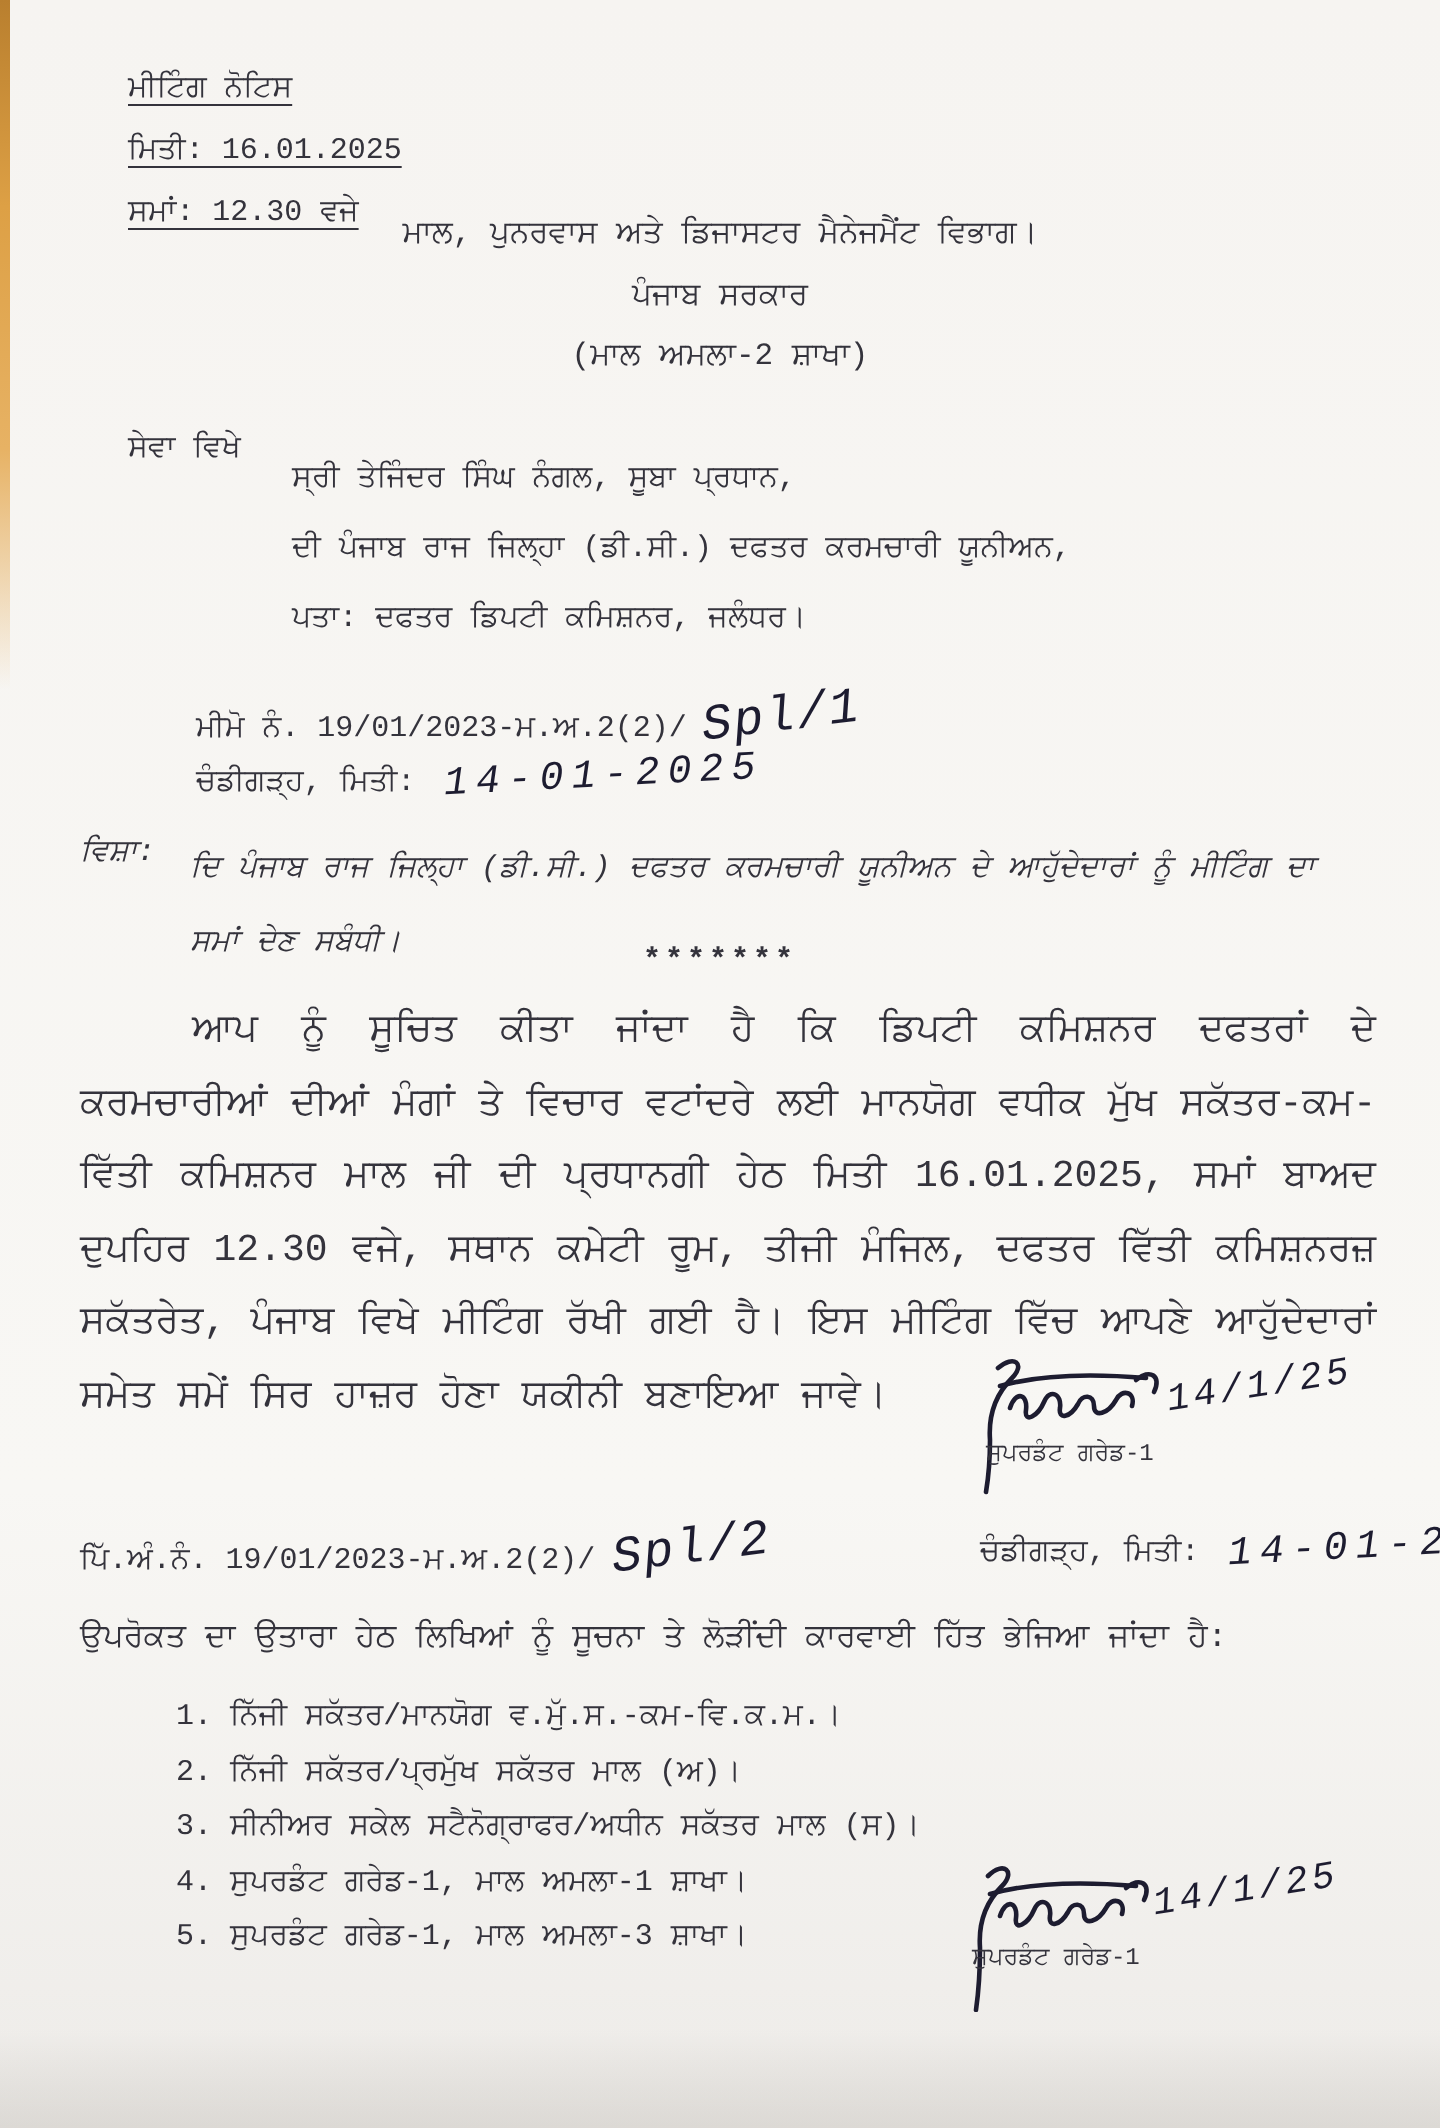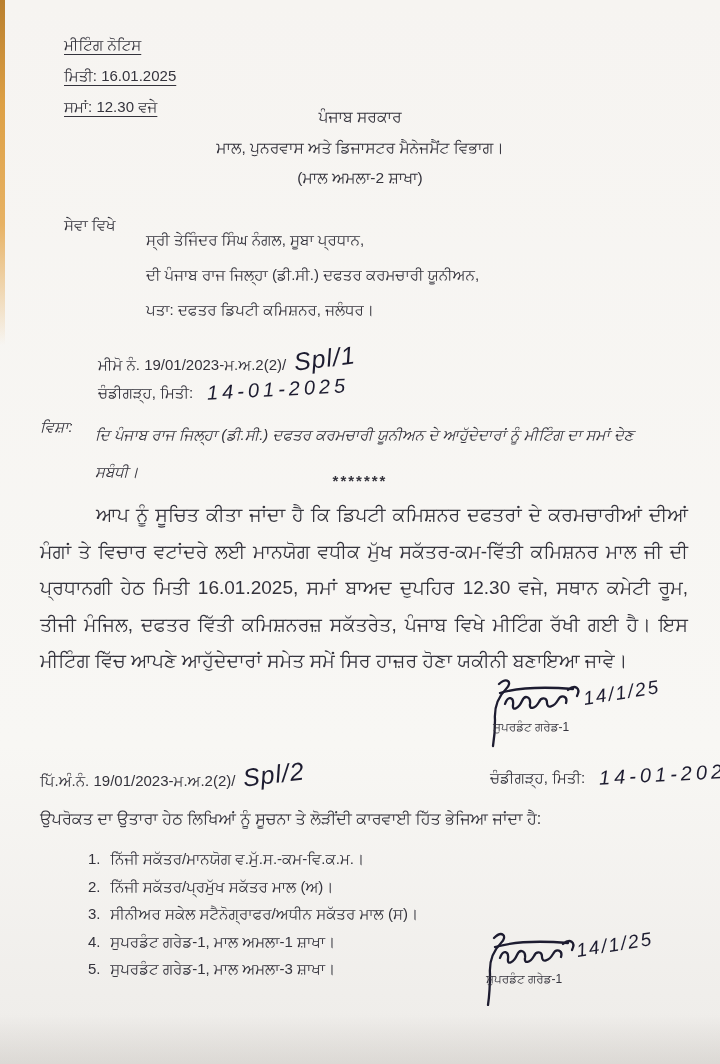--- a/index.html
+++ b/index.html
@@ -3,21 +3,21 @@
 <meta charset="utf-8">
 <style>
   html, body { margin: 0; padding: 0; }
   body { width: 720px; height: 1064px; }
   .page {
     position: relative;
     width: 720px;
     height: 1064px;
     overflow: hidden;
     background: linear-gradient(180deg, #f6f4f1 0%, #f8f7f4 70%, #efedea 96%, #e9e7e4 100%);
-    font-family: Liberation Sans, sans-serif;
+    font-family: Liberation Mono, monospace;
     color: #34333c;
   }
   .edge-strip {
     position: absolute; left: 0; top: 0; width: 5px; height: 345px;
     background: linear-gradient(180deg, #b97f2e 0%, #dda045 30%, #e7b264 65%, rgba(231,178,100,0) 100%);
   }
   .bottom-shade {
     position: absolute; left: 0; bottom: 0; width: 100%; height: 50px;
     background: linear-gradient(180deg, rgba(205,201,195,0) 0%, rgba(200,196,190,0.4) 100%);
   }
@@ -66,22 +66,22 @@
 <div class="page">
   <div class="edge-strip"></div>
 
   <div class="t notice-header">
     <div class="u">ਮੀਟਿੰਗ ਨੋਟਿਸ</div>
     <div class="u">ਮਿਤੀ: 16.01.2025</div>
     <div class="u">ਸਮਾਂ: 12.30 ਵਜੇ</div>
   </div>
 
   <div class="t letterhead">
+    <div>ਮਾਲ, ਪੁਨਰਵਾਸ ਅਤੇ ਡਿਜਾਸਟਰ ਮੈਨੇਜਮੈਂਟ ਵਿਭਾਗ।</div>
     <div>ਪੰਜਾਬ ਸਰਕਾਰ</div>
-    <div>ਮਾਲ, ਪੁਨਰਵਾਸ ਅਤੇ ਡਿਜਾਸਟਰ ਮੈਨੇਜਮੈਂਟ ਵਿਭਾਗ।</div>
     <div>(ਮਾਲ ਅਮਲਾ-2 ਸ਼ਾਖਾ)</div>
   </div>
 
   <div class="t salutation">ਸੇਵਾ ਵਿਖੇ</div>
 
   <div class="t addressee">
     <div>ਸ੍ਰੀ ਤੇਜਿੰਦਰ ਸਿੰਘ ਨੰਗਲ, ਸੂਬਾ ਪ੍ਰਧਾਨ,</div>
     <div>ਦੀ ਪੰਜਾਬ ਰਾਜ ਜਿਲ੍ਹਾ (ਡੀ.ਸੀ.) ਦਫਤਰ ਕਰਮਚਾਰੀ ਯੂਨੀਅਨ,</div>
     <div>ਪਤਾ: ਦਫਤਰ ਡਿਪਟੀ ਕਮਿਸ਼ਨਰ, ਜਲੰਧਰ।</div>
   </div>

